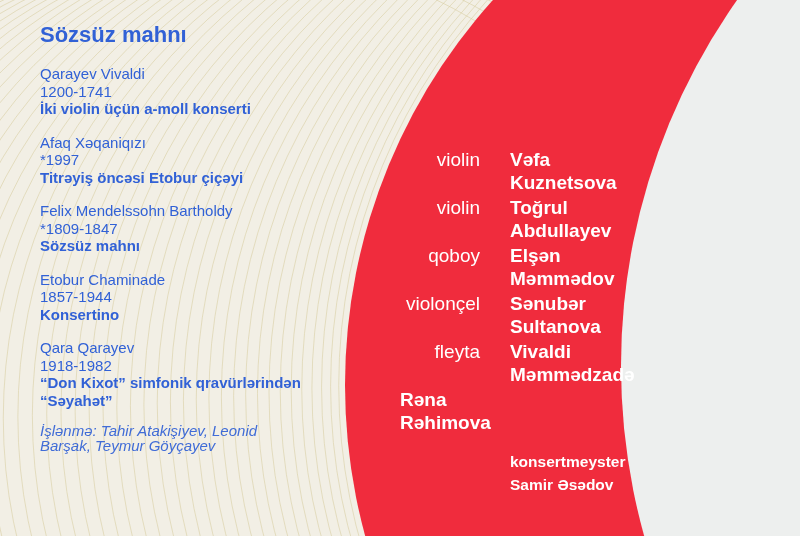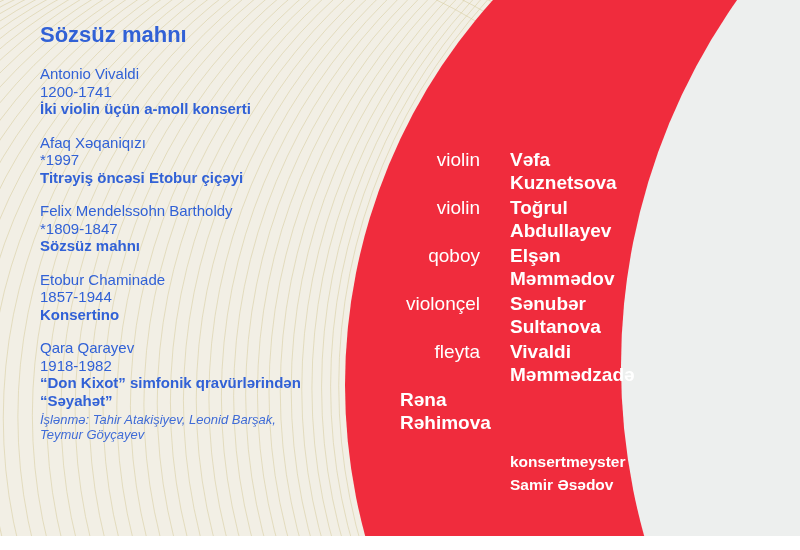--- a/index.html
+++ b/index.html
@@ -31,22 +31,22 @@
   }
   .program h1{
     margin:0 0 17px 0;
     font-size:22px;line-height:26px;font-weight:bold;
   }
   .entry{margin:0 0 16px 0;font-size:15px;line-height:17.5px;}
   .entry .composer,.entry .years{display:block;font-weight:normal;}
   .entry .work{display:block;font-weight:bold;}
   .entry .note{
     display:block;width:272px;
-    margin-top:3px;
-    font-size:13px;line-height:15px;
+    margin-top:14px;
+    font-size:15px;line-height:15px;
     font-style:italic;opacity:.92;
   }
   
   .soloists{
     position:absolute;z-index:4;
     left:370px;top:148px;width:280px;
     color:#ffffff;
   }
   .soloists h2{
     margin:0 0 26px 140px;
@@ -117,21 +117,21 @@
       <circle cx="220" cy="445" r="495" fill="none" stroke="#d9cfa3" stroke-width="1" stroke-opacity="0.6"></circle>
     </svg>
 
   <div class="red-circle"></div>
   <div class="gray-circle"></div>
 
   <section class="program">
     <h1>Sözsüz mahnı</h1>
 
     <article class="entry">
-      <span class="composer">Antonio Vivaldi</span>
+      <span class="composer">Qarayev Vivaldi</span>
       <span class="years">1200-1741</span>
       <span class="work">İki violin üçün a-moll konserti</span>
     </article>
 
     <article class="entry">
       <span class="composer">Afaq Xəqaniqızı</span>
       <span class="years">*1997</span>
       <span class="work">Titrəyiş öncəsi Etobur çiçəyi</span>
     </article>
 

